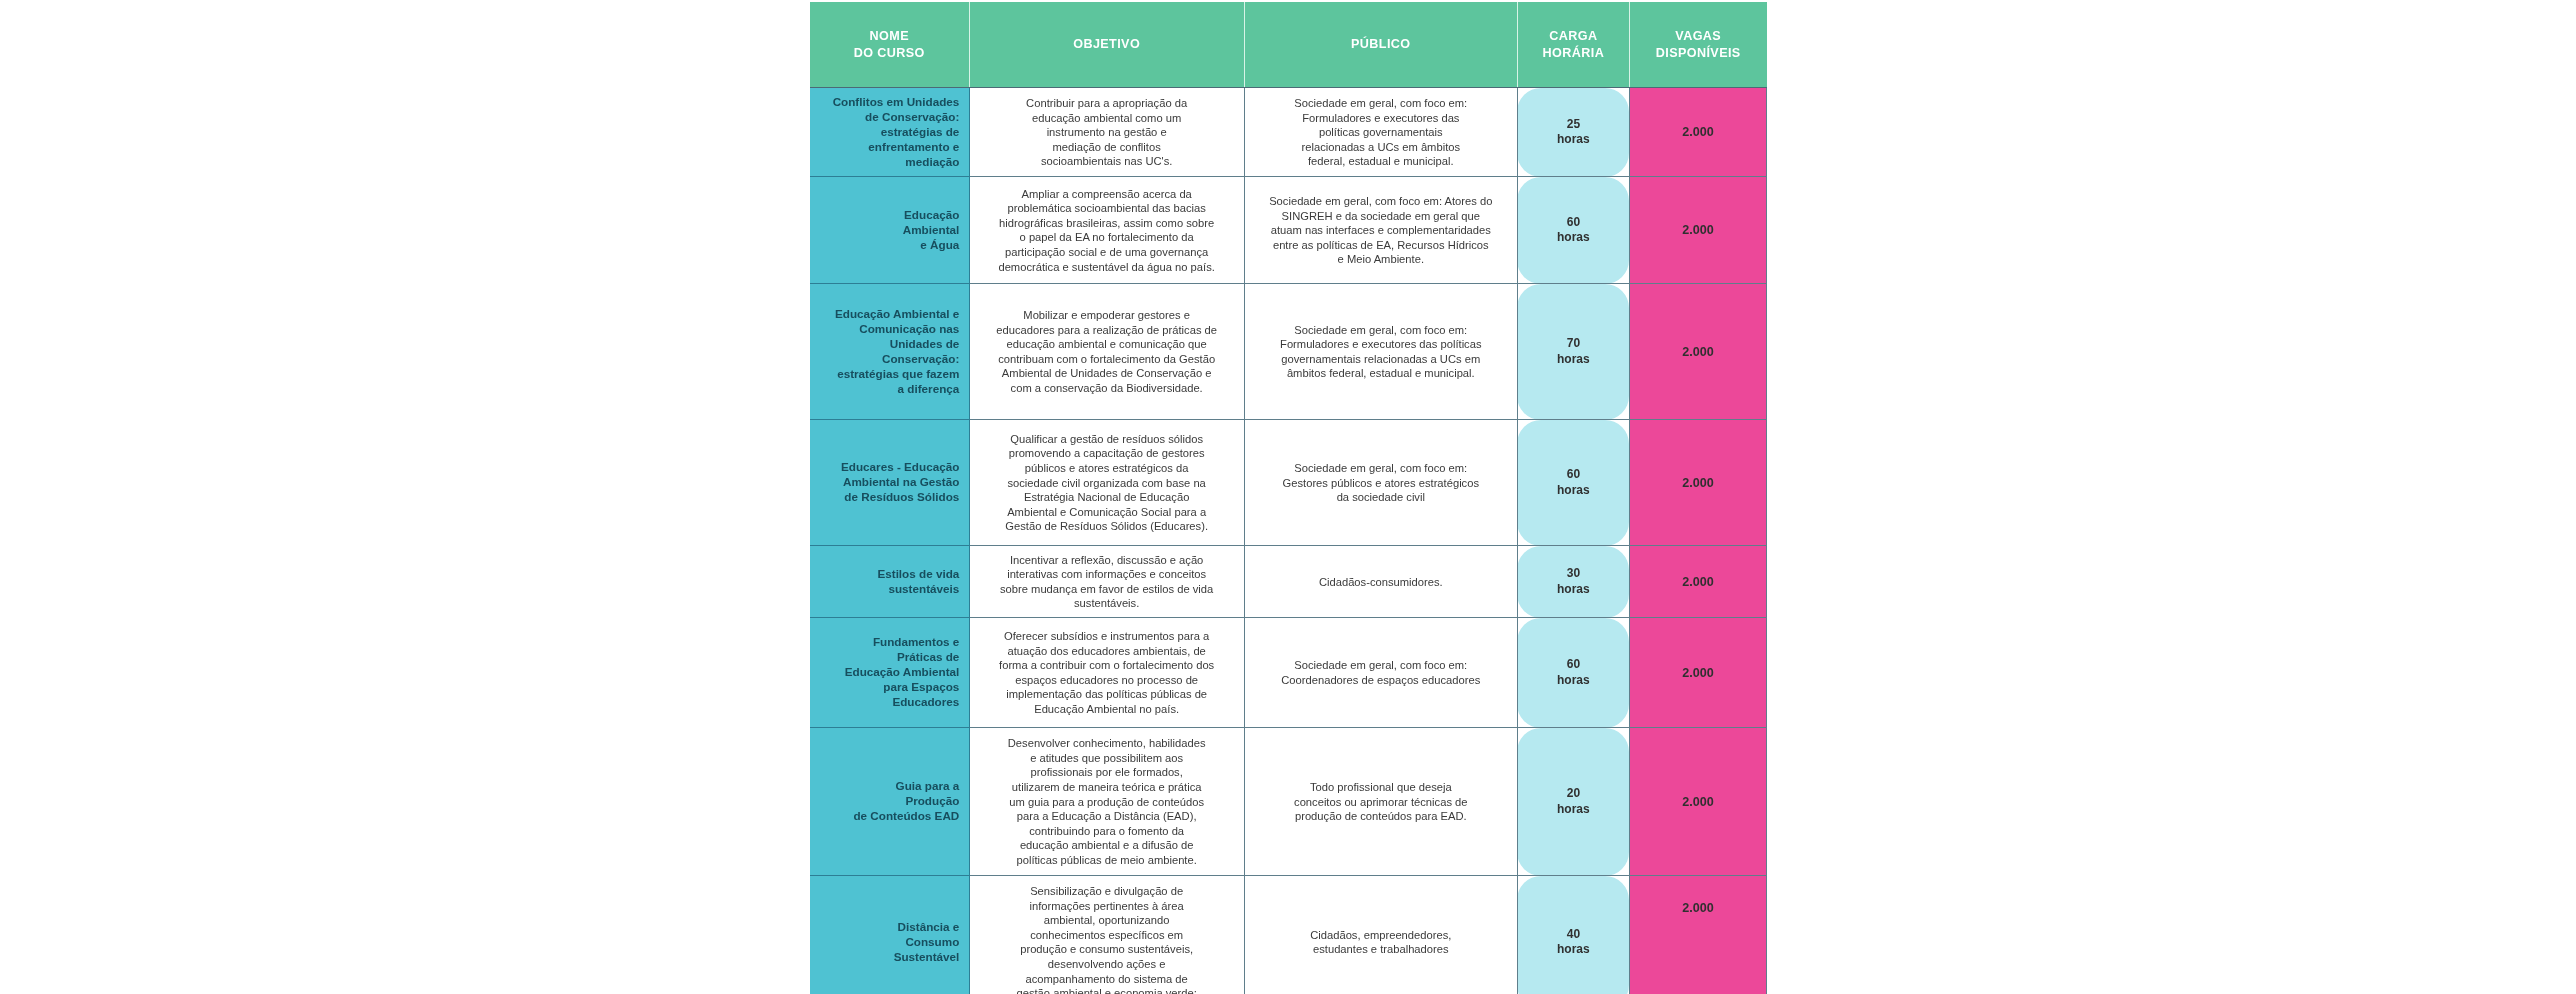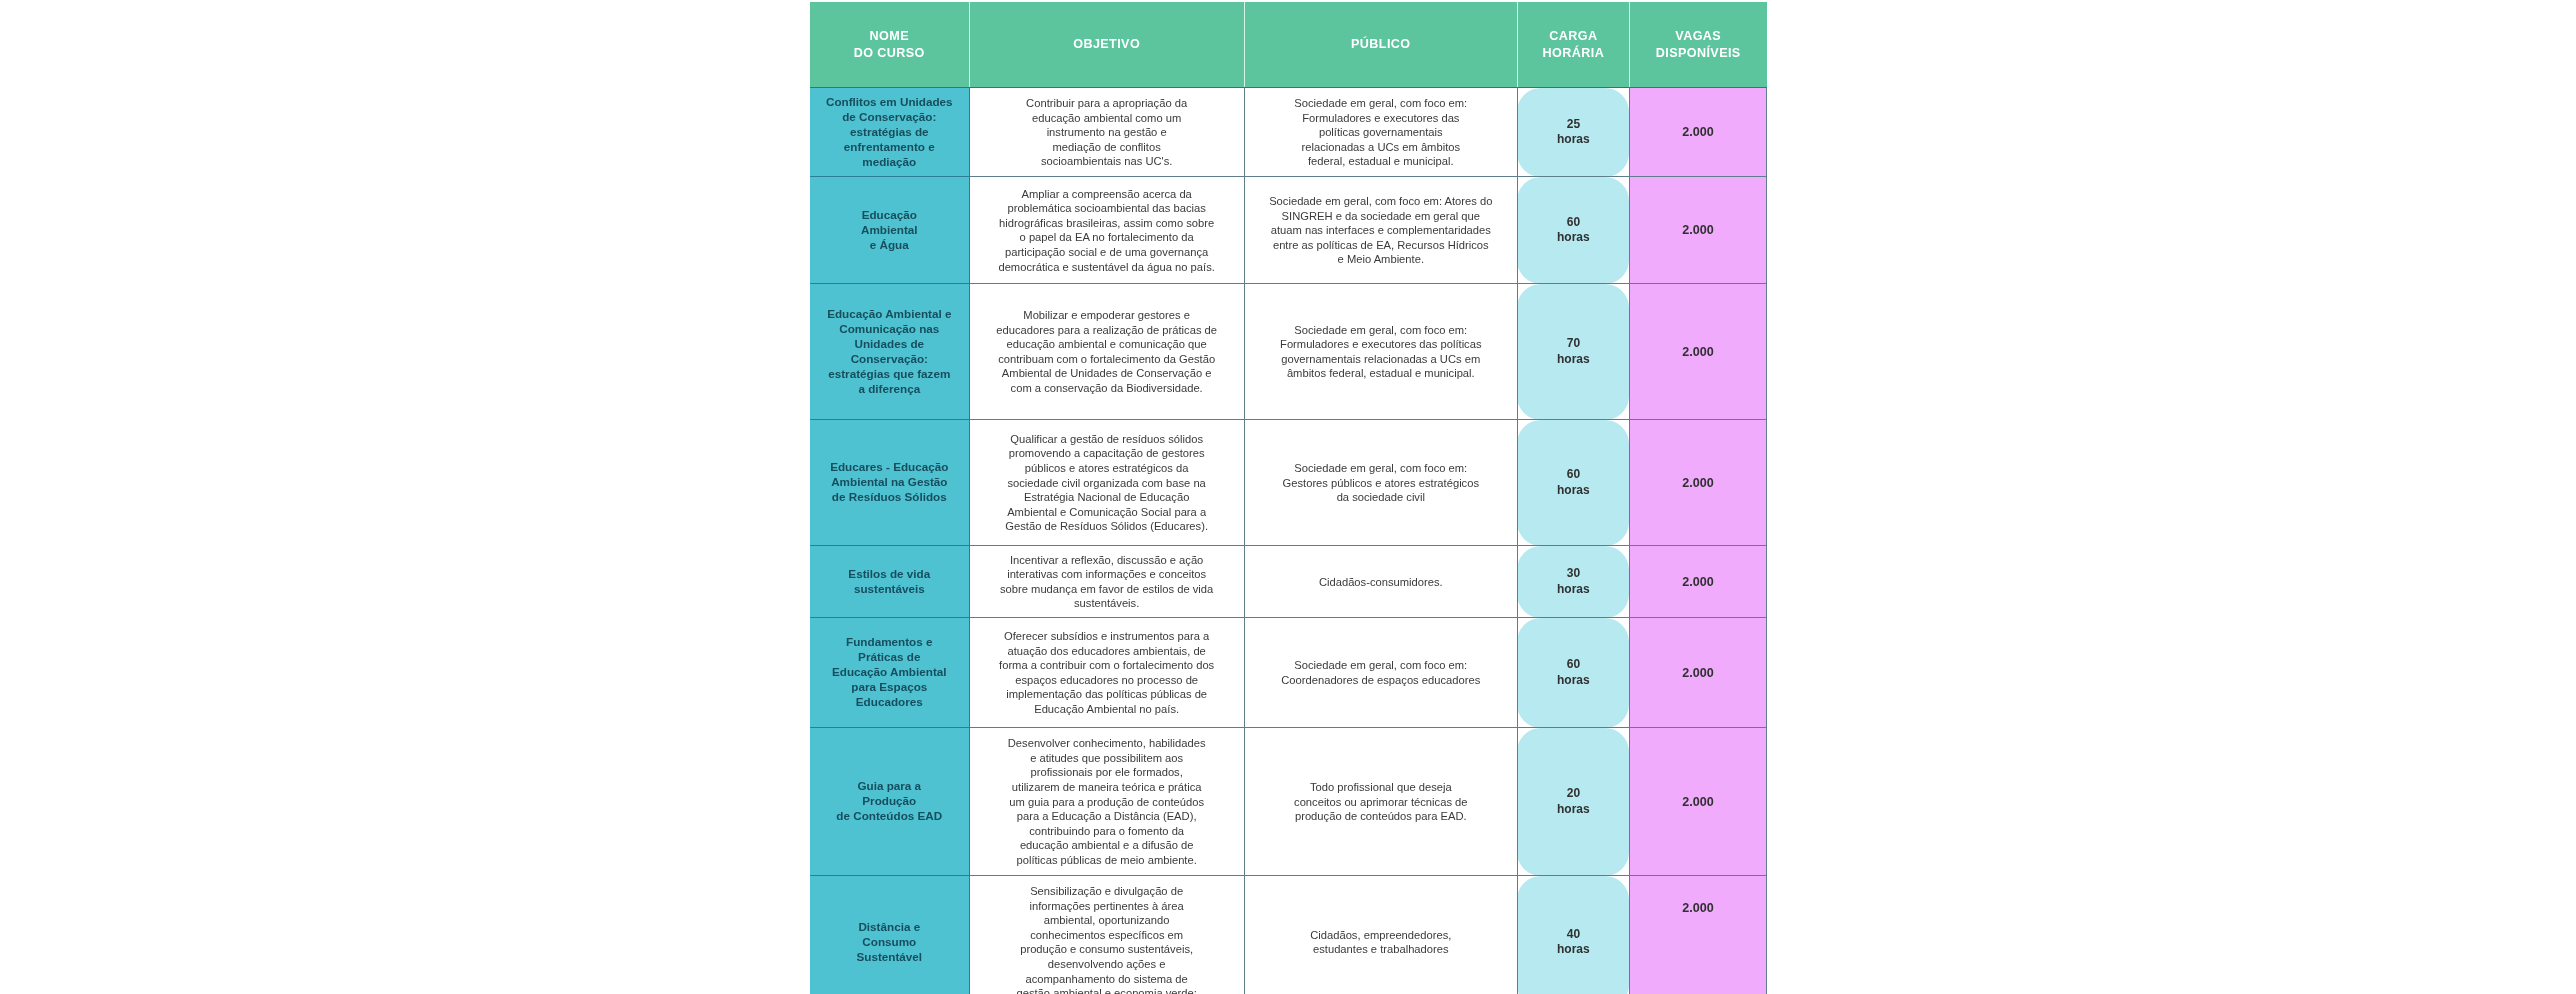--- a/index.html
+++ b/index.html
@@ -53,39 +53,39 @@
   th:last-child  { border-right: 0; margin-top: 31px; }
 
   
   tbody td {
     border: 1.9px solid #5f7e8b;
     color: #3a3a3a;
     font-size: 11.2px;
     line-height: 1.3;
     background: #ffffff;
   }
-  tbody td:first-child { border-left: 0; }
+  tbody td:first-child { border-left: 0; text-align: right; }
 
   td.nome {
     background: #4fc2d2;
     border-color: #2d7e95;
     color: #174e5e;
     font-weight: bold;
     font-size: 11.7px;
     line-height: 1.28;
   }
   td.carga {
     background: #b6e9f0;
     font-weight: bold;
     font-size: 12px;
     color: #303030;
     border-radius: 24px;
   }
   td.vagas {
-    background: #f0abfc;
+    background: #ec4899;
     font-weight: bold;
     font-size: 12.6px;
     color: #303030;
     margin-top: 12px;
   }
 
   
   tr.r1 { height: 89px; }
   tr.r2 { height: 107px; }
   tr.r3 { height: 136px; padding-left: 32px; }

